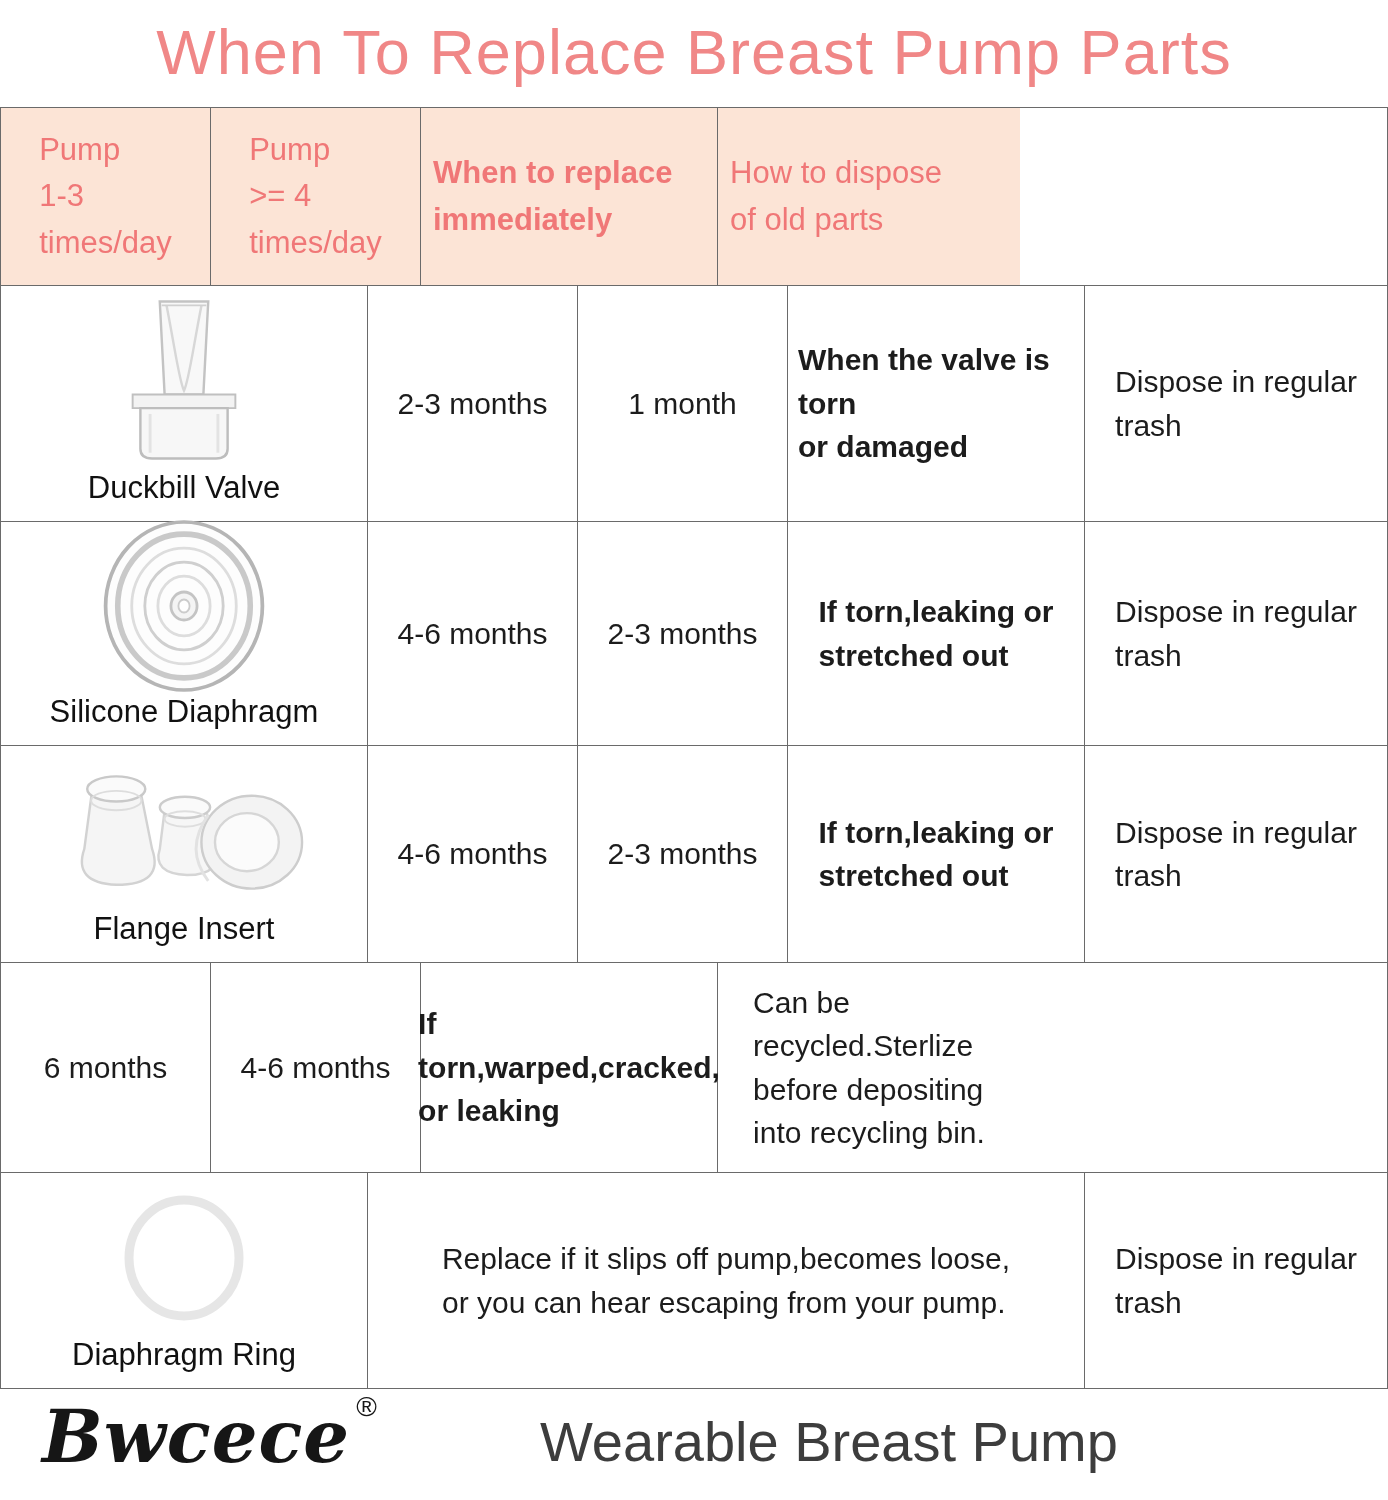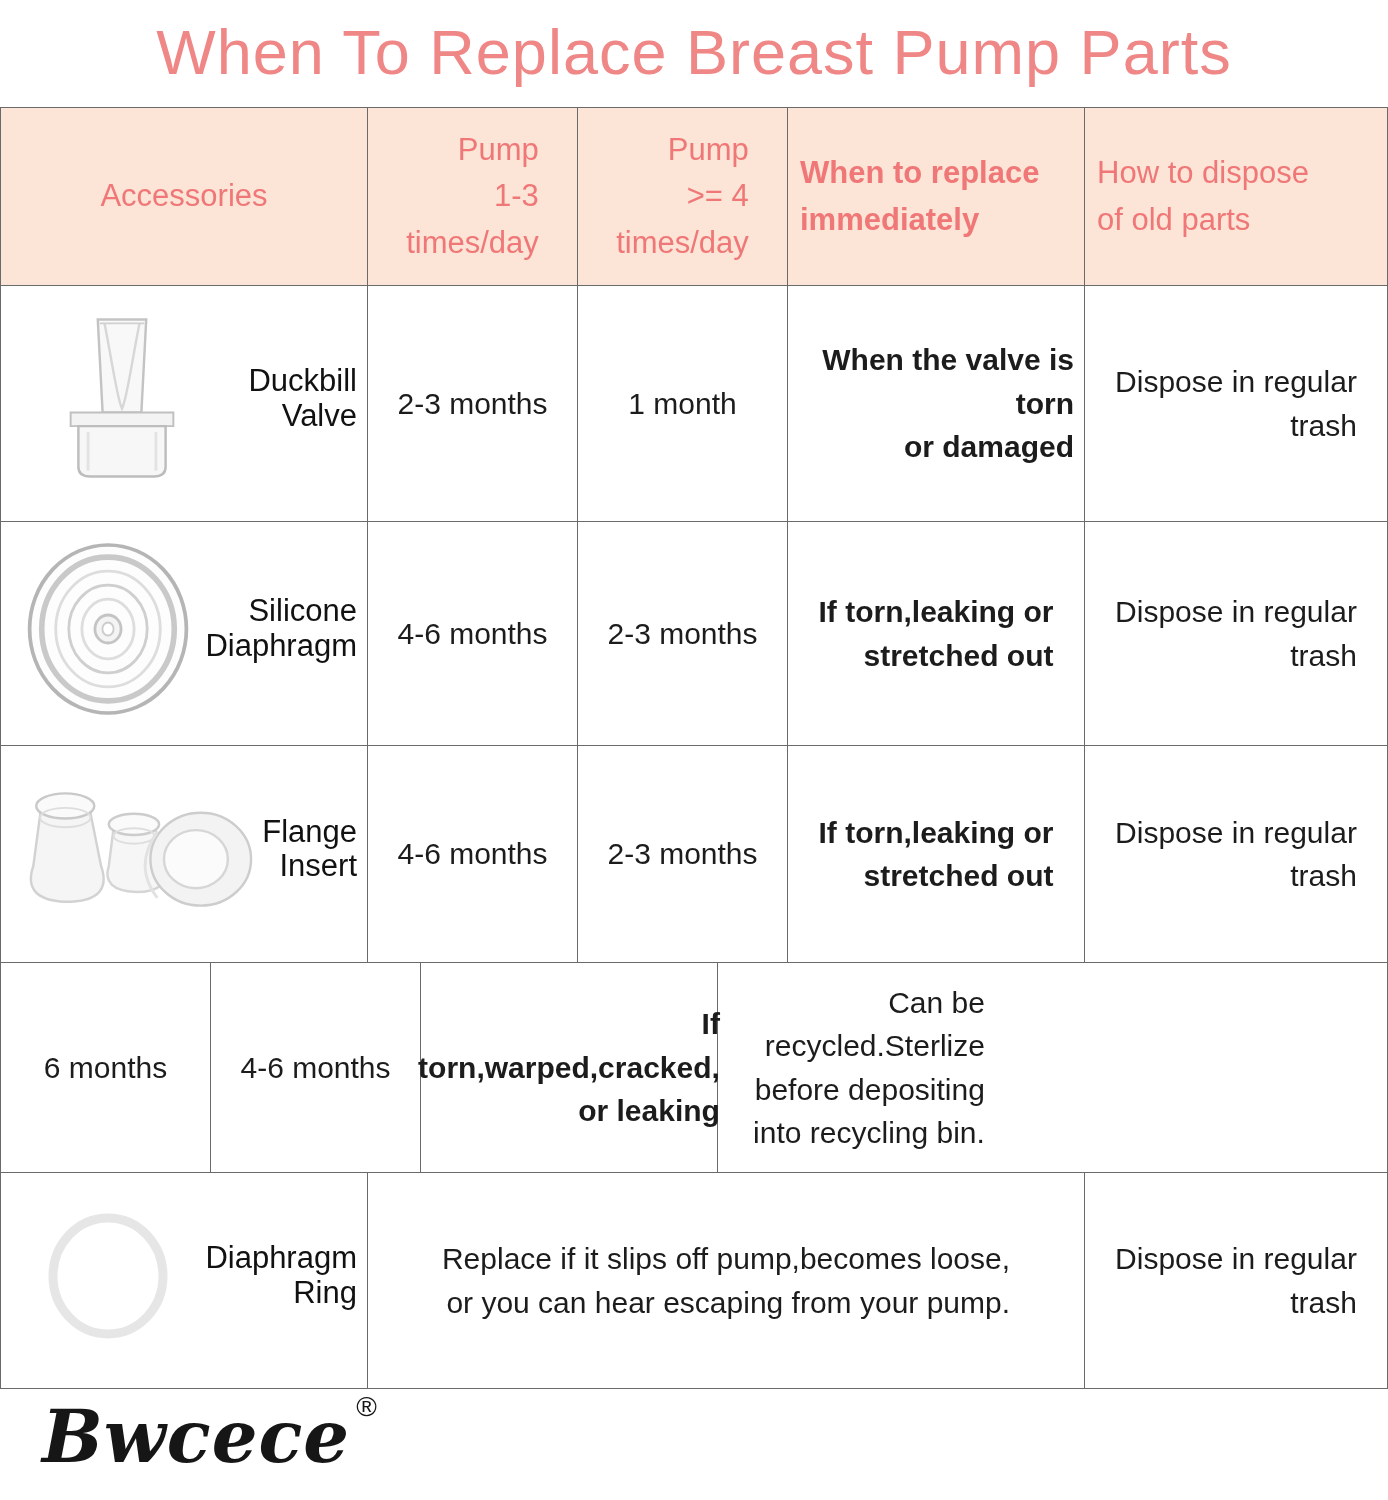--- a/index.html
+++ b/index.html
@@ -23,41 +23,41 @@
   .table {
     position: absolute; top: 107px; left: 0;
     width: 1388px; height: 1282px;
     border: 1px solid #6a6a6a; background: #ffffff;
   }
   .trow { display: flex; width: 100%; border-bottom: 1px solid #6a6a6a; }
   .trow.last { border-bottom: none; }
   .cell {
     border-right: 1px solid #6a6a6a; height: 100%;
     display: flex; align-items: center; justify-content: center;
-    text-align: right; white-space: pre-line;
+    text-align: left; white-space: pre-line;
     font-size: 30px; line-height: 1.45; color: #1c1c1c;
     padding: 6px 10px;
   }
   .cell.lastcol { border-right: none; }
   .c1 { width: 367px; } .c2 { width: 210px; } .c3 { width: 210px; }
   .c4 { width: 297px; font-weight: bold; } .c5 { width: 302px; }
   .cmerged { width: 717px; }
 
   .hrow { height: 178px; }
   .r1 { height: 236px; } .r2 { height: 224px; } .r3 { height: 217px; }
   .r4 { height: 210px; } .r5 { height: 215px; }
 
   .hcell {
     background: #fce4d6; color: #f07777; font-size: 31px; line-height: 1.5;
   }
   .hcell.leftalign { justify-content: flex-start; text-align: left; padding-left: 12px; }
 
   
   .acc {
-    flex-direction: row; justify-content: flex-end;
+    flex-direction: column; justify-content: flex-end;
     padding-bottom: 16px; white-space: normal;
   }
   .acc .imgbox { flex: 1 1 auto; display: flex; align-items: center; justify-content: center; width: 100%; }
   .acc .accname { font-size: 31px; color: #111111; line-height: 1.1; }
 
   
   .footer { position: absolute; top: 1389px; left: 0; width: 100%; height: 111px; }
   .brand {
     position: absolute; left: 42px; top: 2px;
     font-family: "DejaVu Serif", serif; font-style: italic; font-weight: bold;
@@ -77,21 +77,20 @@
 </head>
 <body>
 
 <div class="page">
 
   <div class="title">When To Replace Breast Pump Parts</div>
 
   <div class="table">
 
     <div class="trow hrow">
-      <div class="cell hcell c1">Accessories</div>
       <div class="cell hcell c2">Pump
 1-3
 times/day</div>
       <div class="cell hcell c3">Pump
 &gt;= 4
 times/day</div>
       <div class="cell hcell c4 leftalign">When to replace
 immediately</div>
       <div class="cell hcell c5 leftalign lastcol">How to dispose
 of old parts</div>
@@ -194,15 +193,16 @@
       <div class="cell c5 lastcol">Dispose in regular
 trash</div>
     </div>
 
   </div>
 
   <div class="footer">
     <div class="brand">
       <span>Bwcece</span><span class="reg">®</span>
     </div>
+    <div class="tagline">Wearable Breast Pump</div>
   </div>
 
 </div>
 
 </body></html>

